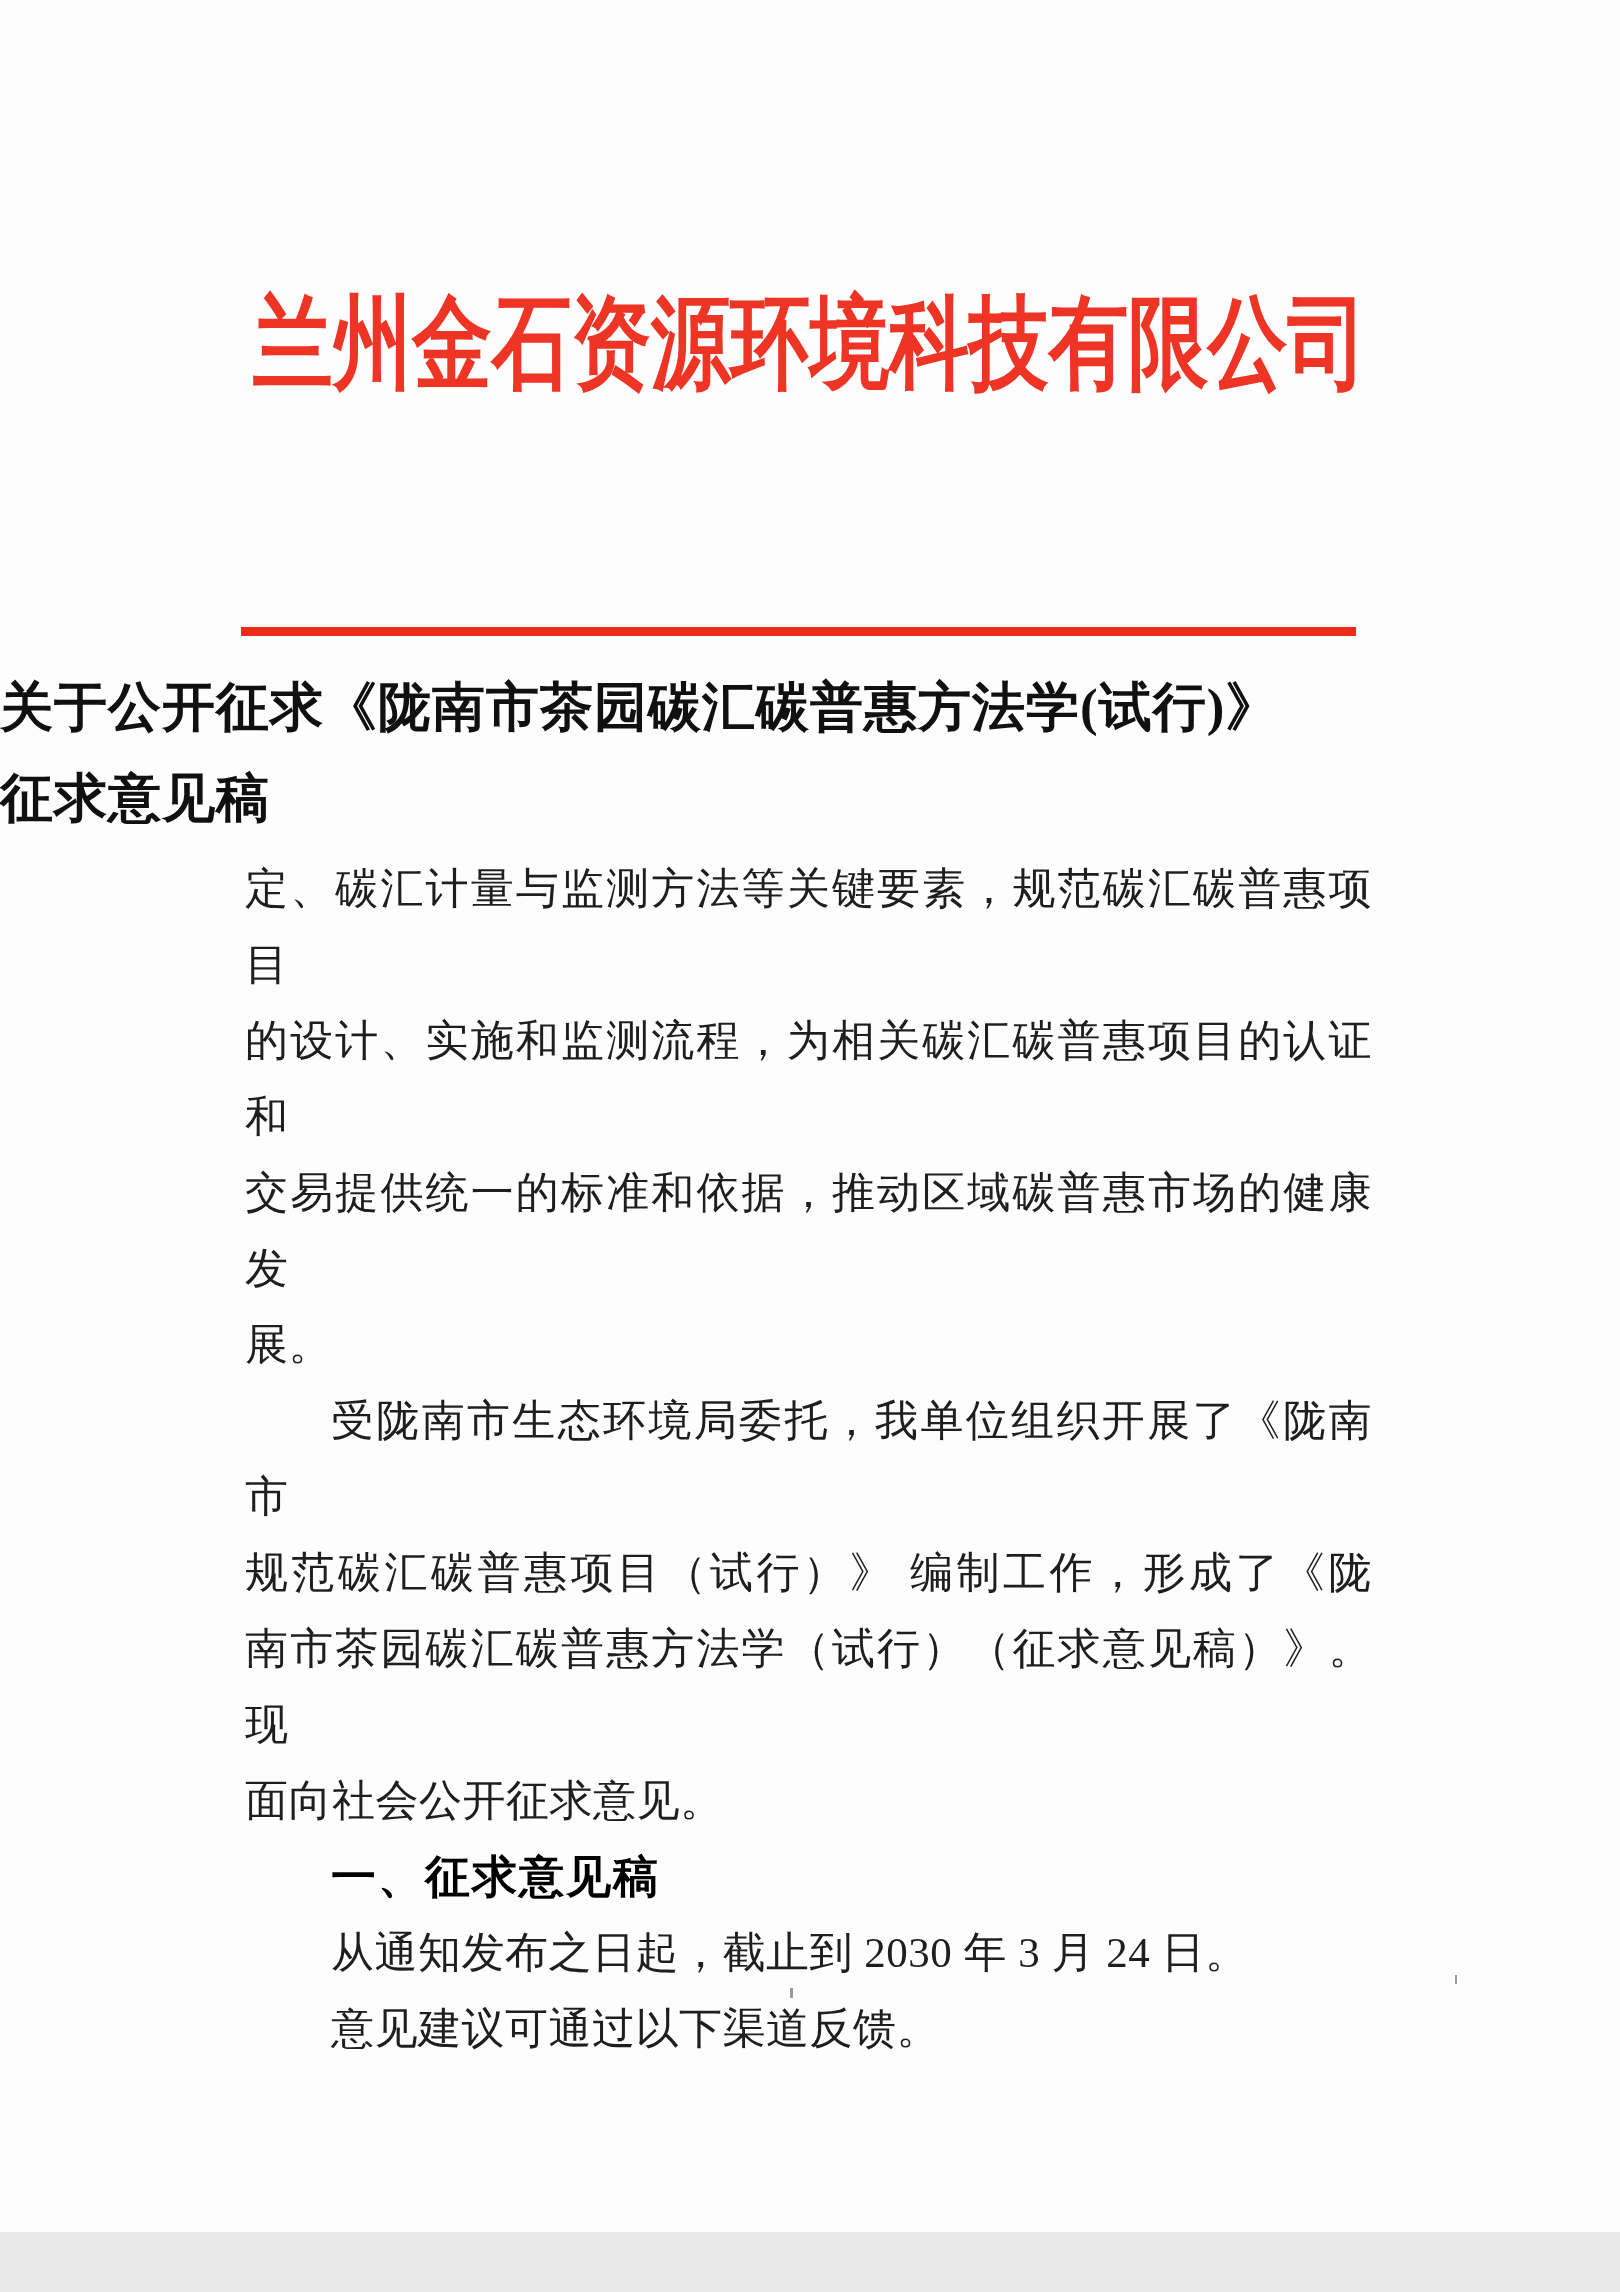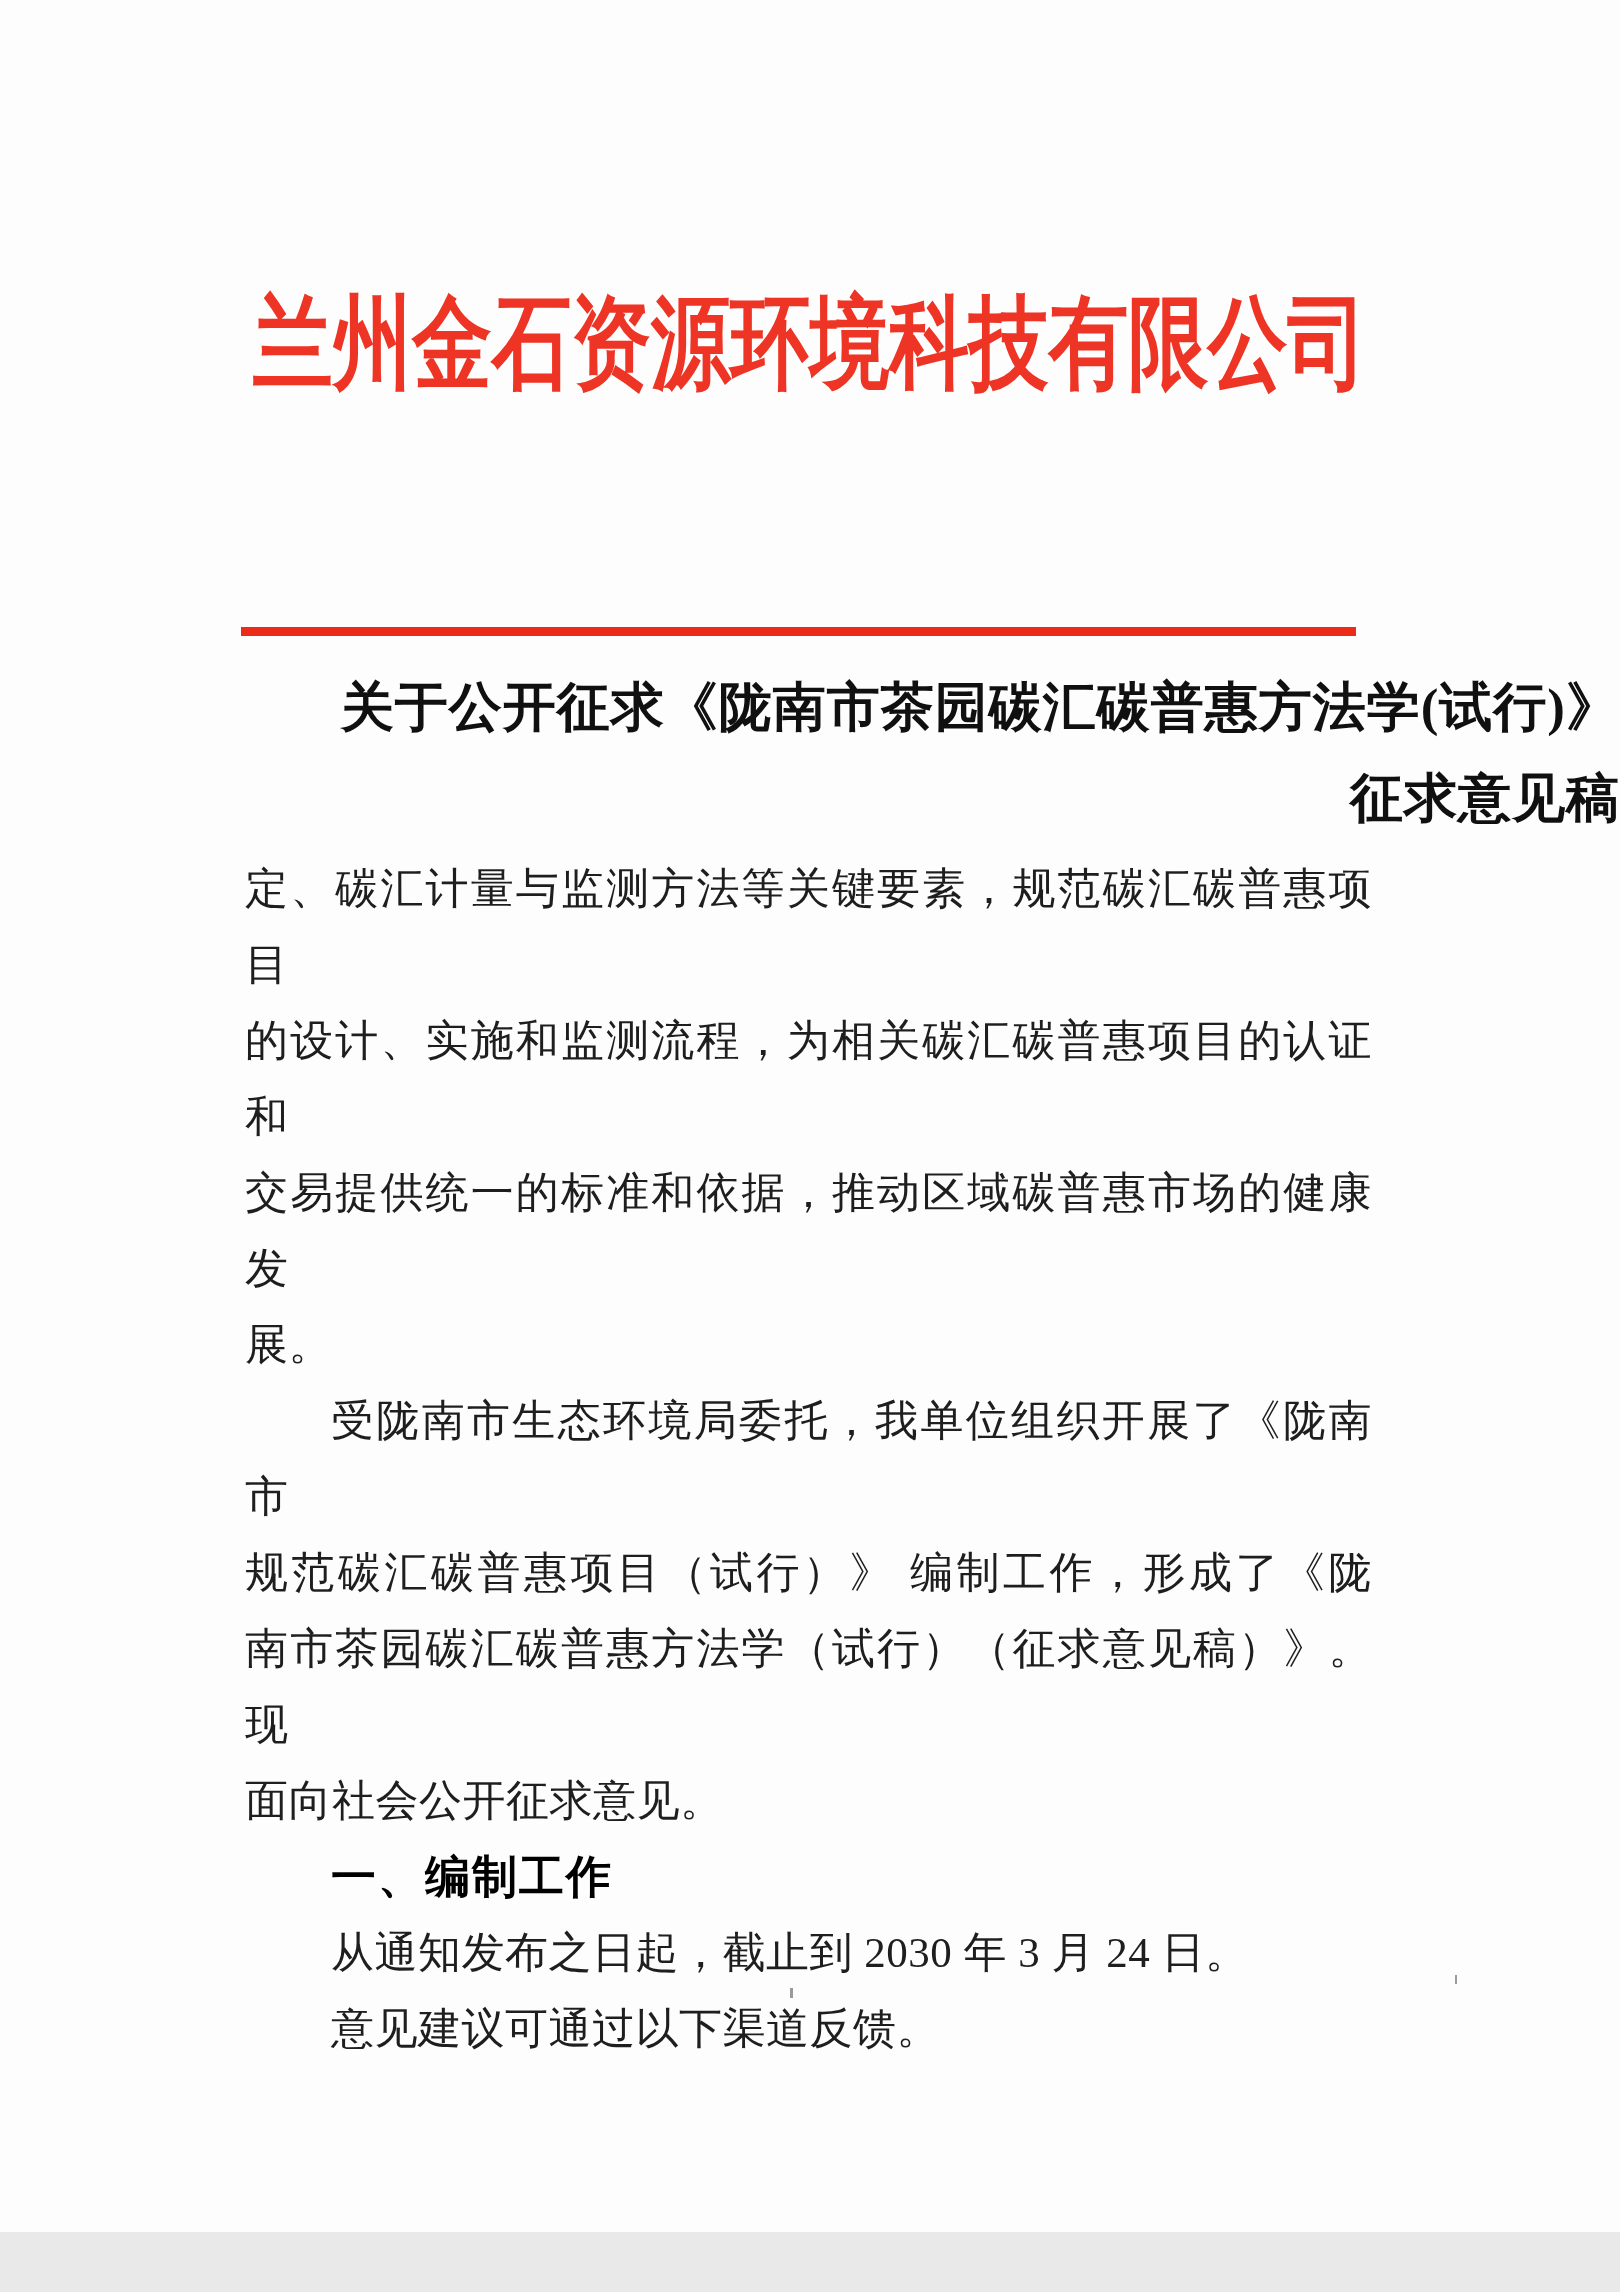--- a/index.html
+++ b/index.html
@@ -28,21 +28,21 @@
   .red-line {
     position:absolute;
     left:241px; top:627px;
     width:1115px; height:8.8px;
     background:#ec2b1b;
   }
   
   .doc-title {
     position:absolute;
     left:0; width:100%;
-    text-align:right;
+    text-align:left;
     font-size:53px;
     font-weight:900;
     color:#101010;
     white-space:nowrap;
     letter-spacing:1px;
   }
   .doc-title.l1 { top:672px; }
   .doc-title.l2 { top:763px; }
   
   .body-block {
@@ -86,21 +86,21 @@
 
   <div class="body-block">
     <div class="line fill">定、碳汇计量与监测方法等关键要素，规范碳汇碳普惠项目</div>
     <div class="line fill">的设计、实施和监测流程，为相关碳汇碳普惠项目的认证和</div>
     <div class="line fill">交易提供统一的标准和依据，推动区域碳普惠市场的健康发</div>
     <div class="line">展。</div>
     <div class="line indent fill">受陇南市生态环境局委托，我单位组织开展了《陇南市</div>
     <div class="line fill">规范碳汇碳普惠项目（试行）》 编制工作，形成了《陇</div>
     <div class="line fill">南市茶园碳汇碳普惠方法学（试行）（征求意见稿）》。现</div>
     <div class="line">面向社会公开征求意见。</div>
-    <div class="line indent heading">一、编制工作</div>
+    <div class="line indent heading">一、征求意见稿</div>
     <div class="line indent">从通知发布之日起，截止到 2030 年 3 月 24 日。</div>
     <div class="line indent">意见建议可通过以下渠道反馈。</div>
 
   </div>
 
   <div class="speck s1"></div>
   <div class="speck s2"></div>
 
 </div>
 

